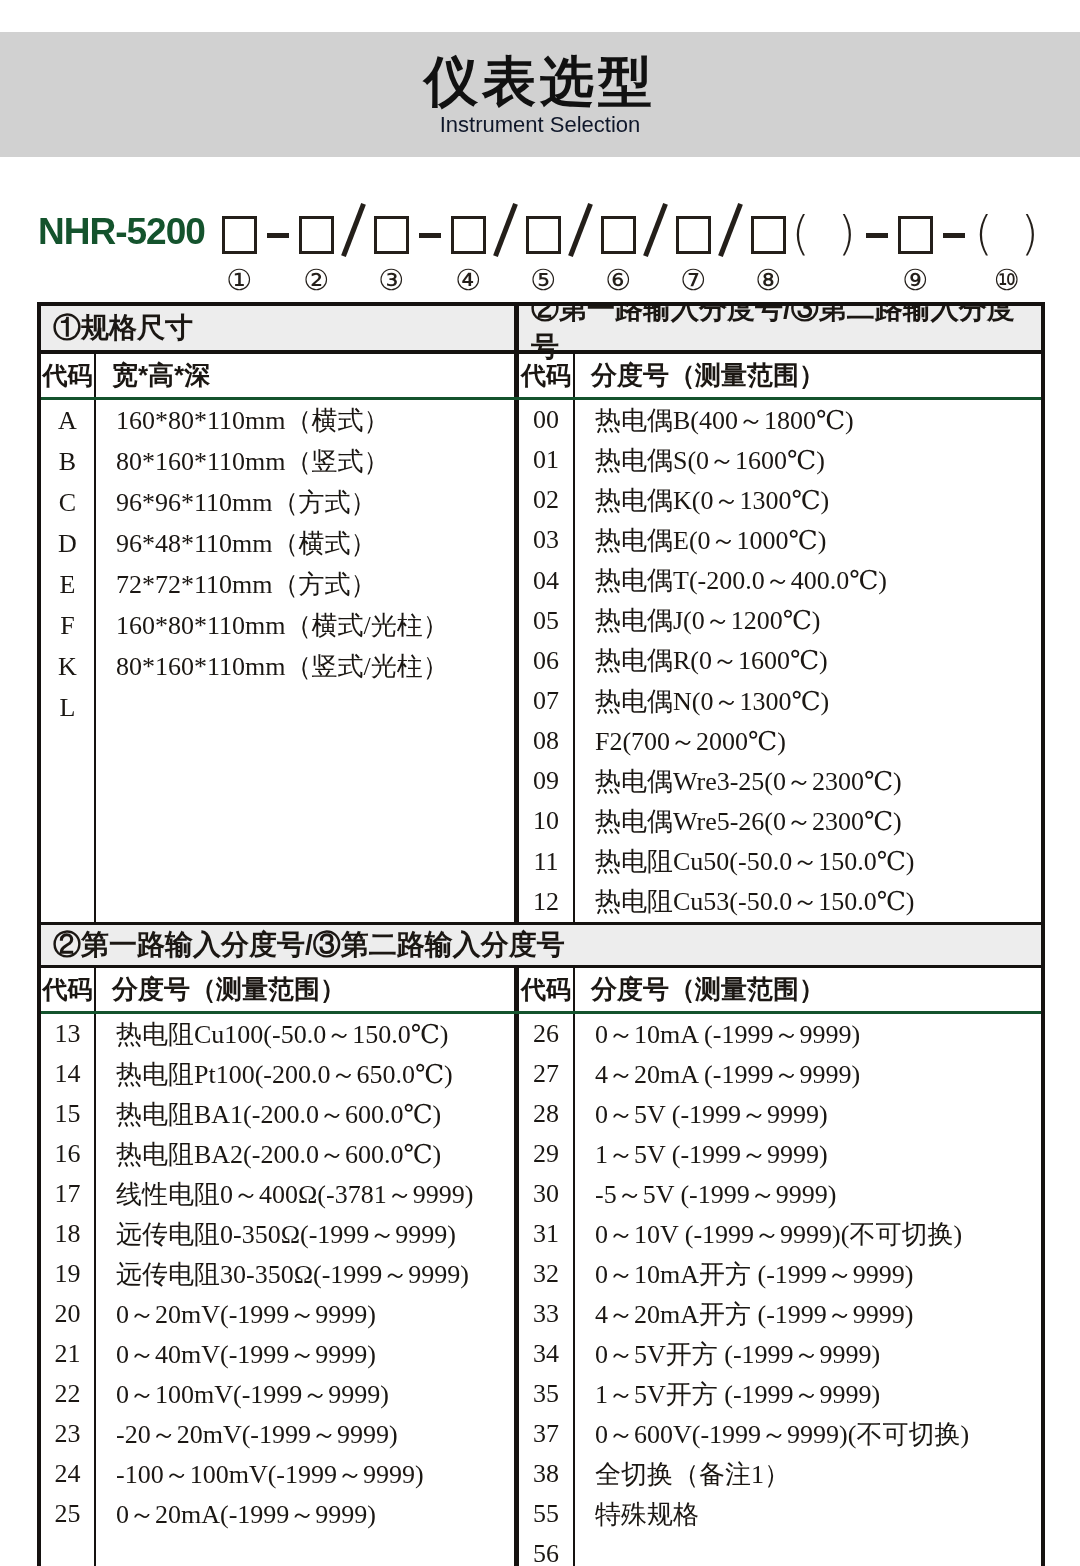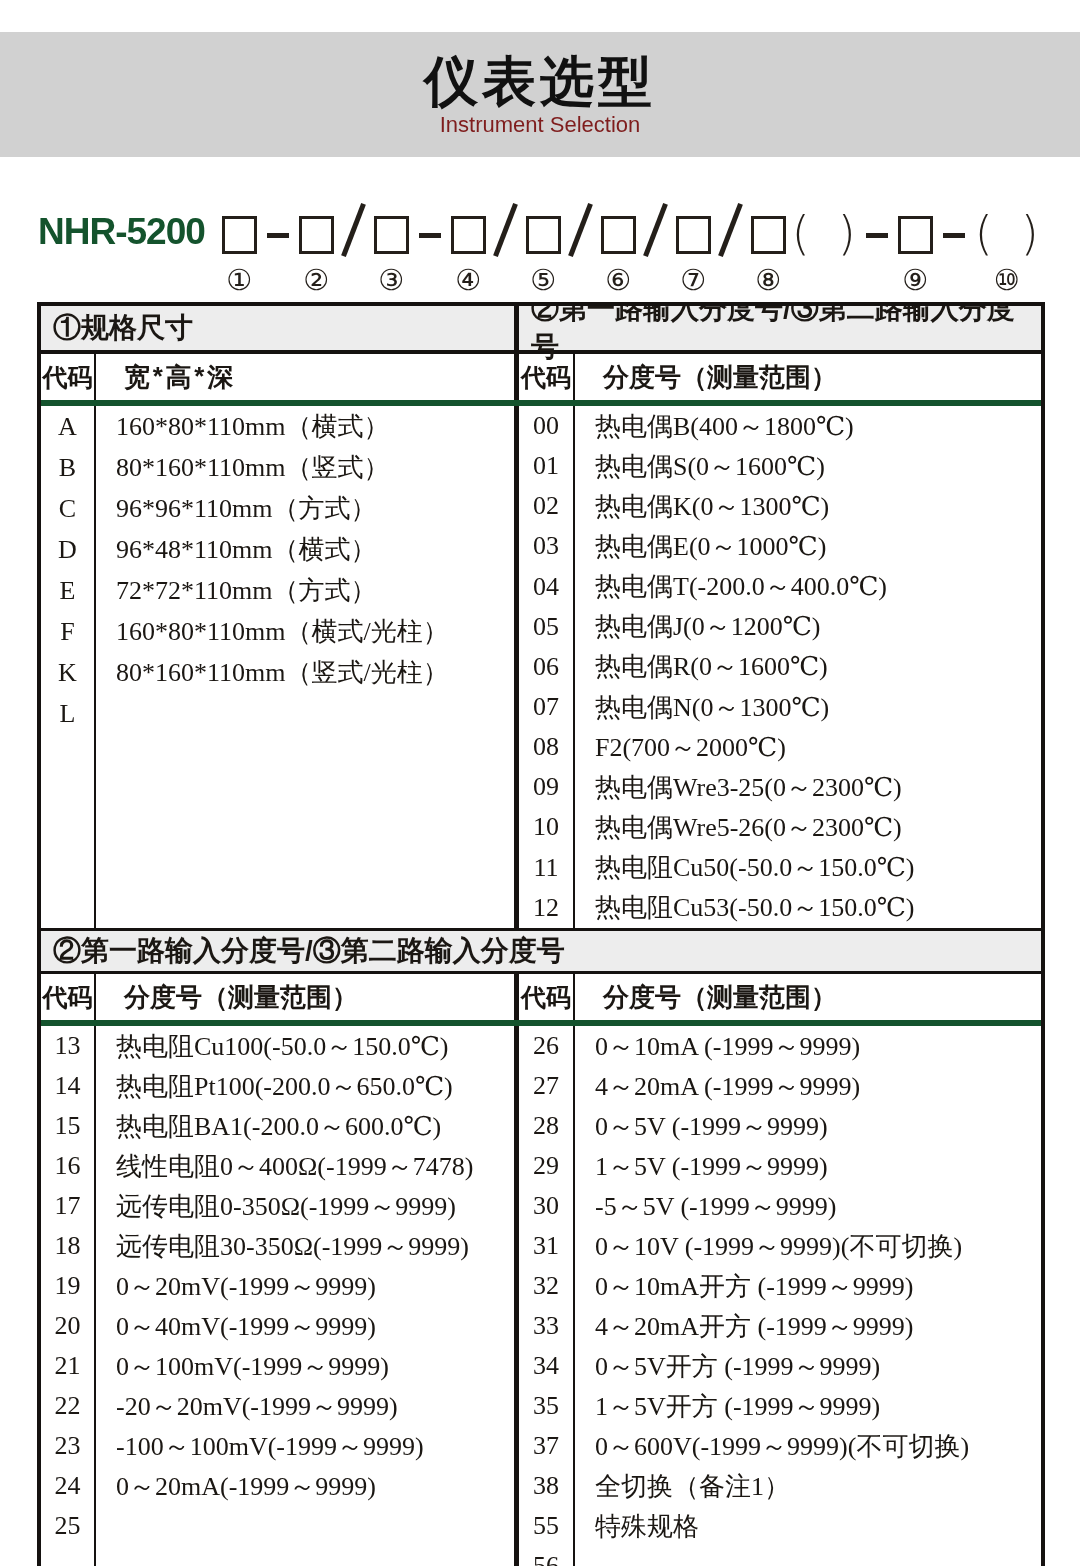--- a/index.html
+++ b/index.html
@@ -3,21 +3,21 @@
 <meta charset="utf-8">
 <style>
   html,body{margin:0;padding:0;background:#ffffff;}
   .page{position:relative;width:1080px;height:1566px;background:#ffffff;overflow:hidden;
         font-family:"Liberation Sans", sans-serif;color:#1b1713;border-radius:17px;}
 
   
   .banner{position:absolute;left:0;top:32px;width:1080px;height:125px;background:#d1d1d1;
           display:flex;flex-direction:column;align-items:center;justify-content:center;}
   .banner .title{font-size:54px;font-weight:bold;letter-spacing:4px;color:#111;line-height:58px;}
-  .banner .subtitle{font-size:22px;color:#7f1d1d;margin-top:2px;line-height:26px;}
+  .banner .subtitle{font-size:22px;color:#0f172a;margin-top:2px;line-height:26px;}
 
   
   .model-line{position:absolute;left:38px;top:210px;display:flex;align-items:flex-start;}
   .model-prefix{font-size:37px;font-weight:bold;letter-spacing:-1px;line-height:44px;height:44px;
                 margin-right:14px;color:#14532d;}
   .piece{display:flex;flex-direction:column;align-items:center;margin:0 3px;}
   .glyph{height:44px;display:flex;align-items:flex-end;justify-content:center;}
   .box-sq{width:35px;height:38px;border:3px solid #241f1a;box-sizing:border-box;background:#fff;}
   .dash .glyph{width:30px;}
   .dash-bar{width:22px;height:5px;background:#241f1a;margin-bottom:16px;}
@@ -27,23 +27,23 @@
   .paren{font-family:"DejaVu Sans", sans-serif;font-weight:300;font-size:46px;line-height:42px;color:#241f1a;}
   .pnum{height:32px;margin-top:10px;font-family:"DejaVu Sans", sans-serif;font-size:29px;line-height:32px;color:#241f1a;}
 
   
   .tbl{position:absolute;left:37px;top:302px;width:1008px;height:1264px;box-sizing:border-box;
        border:4px solid #151210;border-bottom:none;overflow:hidden;}
   .hrow{display:flex;box-sizing:border-box;}
   .sec-head{height:48px;border-bottom:4px solid #151210;}
   .sec-head .cell{background:#ededed;display:flex;align-items:center;padding-left:12px;
                   font-size:28px;font-weight:bold;box-sizing:border-box;}
-  .col-head{height:52px;border-bottom:6px solid #14532d;font-family:Liberation Mono, monospace;}
+  .col-head{height:46px;border-bottom:3px solid #14532d;}
   .col-head .code-h{display:flex;align-items:center;justify-content:center;font-size:25px;font-weight:bold;}
-  .col-head .desc-h{display:flex;align-items:center;padding-left:28px;font-size:26px;font-weight:bold;box-sizing:border-box;}
+  .col-head .desc-h{display:flex;align-items:center;padding-left:16px;font-size:26px;font-weight:bold;box-sizing:border-box;}
   .mid{width:5px;background:#151210;flex:0 0 5px;}
   .lpane{width:473px;flex:0 0 473px;display:flex;box-sizing:border-box;}
   .rpane{flex:1;display:flex;box-sizing:border-box;}
   .lcode{width:55px;flex:0 0 55px;box-sizing:border-box;}
   .rcode{width:56px;flex:0 0 56px;box-sizing:border-box;}
   .codecol{border-right:2px solid #151210;}
   .desccol{flex:1;min-width:0;}
   .dataarea{display:flex;box-sizing:border-box;}
   .a1{height:522px;}
   .a2{height:552px;}
@@ -304,21 +304,22 @@
             <div class="h40 cellc">22</div>
             <div class="h40 cellc">23</div>
             <div class="h40 cellc">24</div>
             <div class="h40 cellc">25</div>
           </div>
         <div class="desccol serif">
 
         <div class="h40 celld">热电阻Cu100(-50.0～150.0℃)</div>
             <div class="h40 celld">热电阻Pt100(-200.0～650.0℃)</div>
             <div class="h40 celld">热电阻BA1(-200.0～600.0℃)</div>
-            <div class="h40 celld">线性电阻0～400Ω(-1999～7478)</div>
+            <div class="h40 celld">热电阻BA2(-200.0～600.0℃)</div>
+            <div class="h40 celld">线性电阻0～400Ω(-3781～9999)</div>
             <div class="h40 celld">远传电阻0-350Ω(-1999～9999)</div>
             <div class="h40 celld">远传电阻30-350Ω(-1999～9999)</div>
             <div class="h40 celld">0～20mV(-1999～9999)</div>
             <div class="h40 celld">0～40mV(-1999～9999)</div>
             <div class="h40 celld">0～100mV(-1999～9999)</div>
             <div class="h40 celld">-20～20mV(-1999～9999)</div>
             <div class="h40 celld">-100～100mV(-1999～9999)</div>
             <div class="h40 celld">0～20mA(-1999～9999)</div>
           </div>
       </div>

